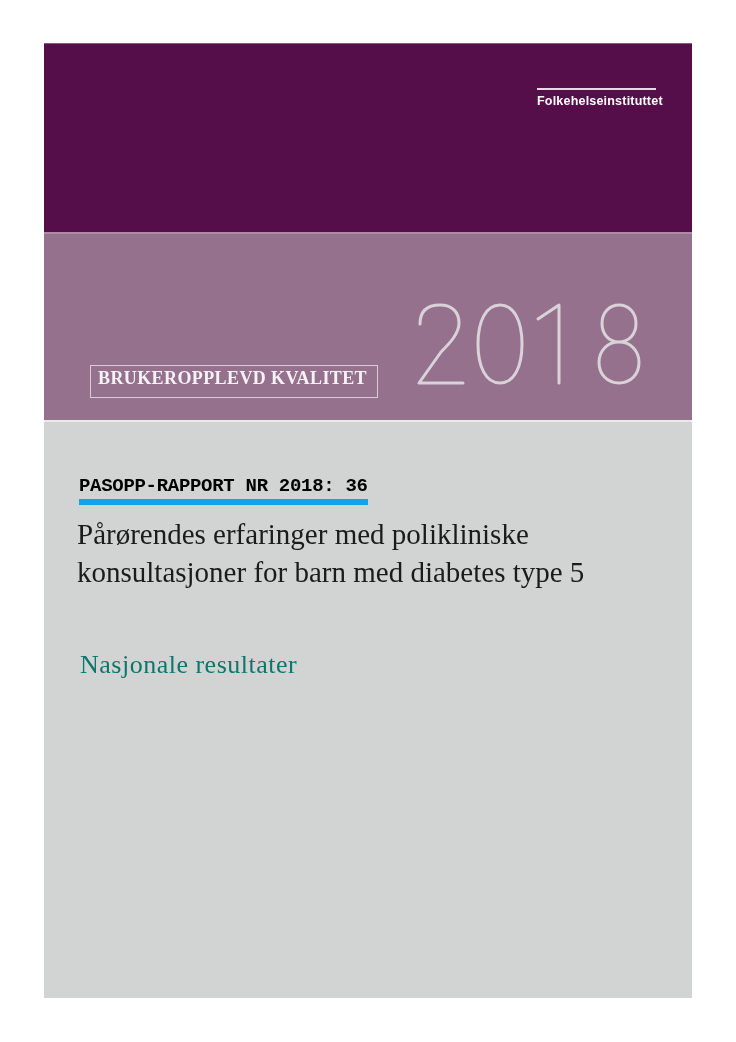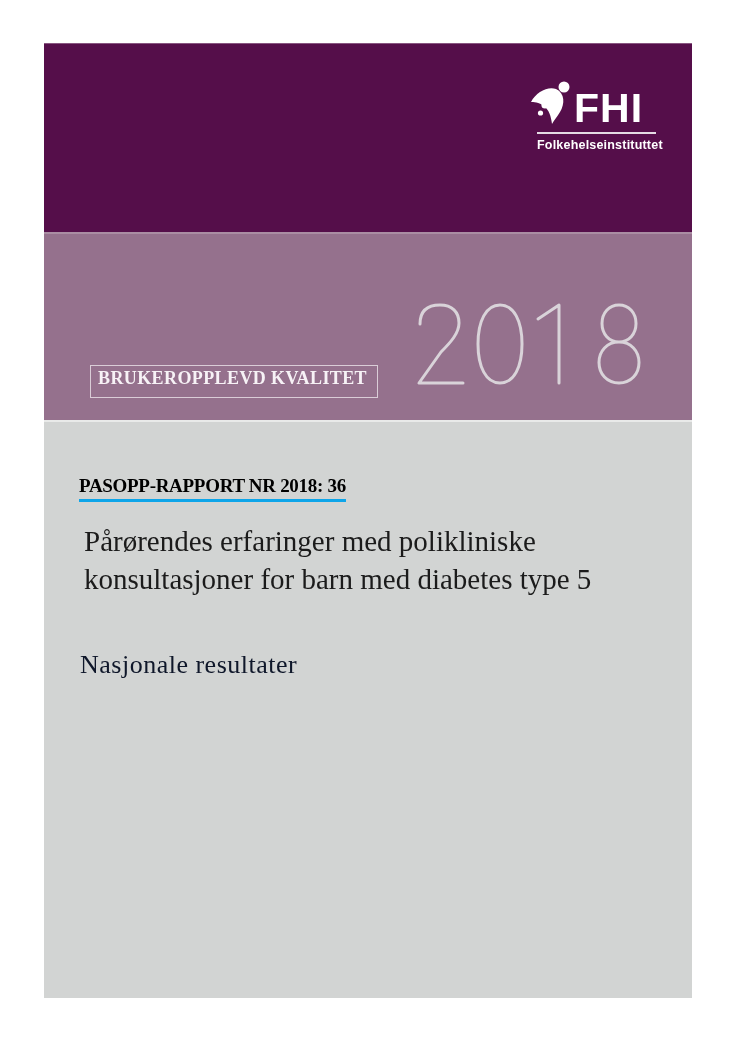--- a/index.html
+++ b/index.html
@@ -107,26 +107,26 @@
     letter-spacing: 0.4px;
     color: #f7f2f6;
     white-space: nowrap;
   }
 
   
   .series-label {
     position: absolute;
     left: 35px;
     top: 55px;
-    font-family: Liberation Serif, serif;
+    font-family: Liberation Mono, monospace;
     font-weight: bold;
     font-size: 19px;
     letter-spacing: -0.3px;
     color: #000000;
-    border-bottom: 3px solid #0ea5e9;
+    border-bottom: 6px solid #0ea5e9;
     padding-bottom: 2px;
     white-space: nowrap;
   }
   .report-title {
     position: absolute;
     left: 33px;
     top: 95px;
     width: 590px;
     font-family: "Liberation Serif", serif;
     font-size: 29px;
@@ -134,61 +134,52 @@
     color: #1b1b1b;
   }
   .report-title .line { display: block; white-space: nowrap; }
   .report-subtitle {
     position: absolute;
     left: 36px;
     top: 230px;
     font-family: "Liberation Serif", serif;
     font-size: 26px;
     letter-spacing: 0.5px;
-    color: #0f172a;
+    color: #0f766e;
     white-space: nowrap;
   }
 </style>
 </head>
 <body>
 
 <div class="page">
   <div class="content">
 
     <div class="band band-dark">
       <div class="fhi-logo">
-        <div class="fhi-top">
-          <svg class="fhi-mark" width="42" height="44" viewBox="0 0 42 44" xmlns="http://www.w3.org/2000/svg">
-            <path d="M3,22 C8,12 20,6 28,9 C37,13 37,24 32,32 C29,37 26,40 24,44 C23,36 21,30 16,26 C11,22 5,22 3,22 Z" fill="#ffffff"></path>
-            <circle cx="36" cy="7" r="5.5" fill="#ffffff"></circle>
-            <circle cx="17" cy="25" r="3.6" fill="#ffffff"></circle>
-            <circle cx="12.5" cy="33" r="2.6" fill="#ffffff"></circle>
-          </svg>
-          <span class="fhi-abbrev">FHI</span>
-        </div>
         <div class="fhi-rule"></div>
         <div class="fhi-name">Folkehelseinstituttet</div>
       </div>
     </div>
 
     <div class="band band-mauve">
       <svg class="year-svg" width="236" height="84" viewBox="0 0 236 84" xmlns="http://www.w3.org/2000/svg" aria-hidden="false">
           <path d="M6,22 C6,7 15,3 26,3 C38,3 45,10 45,21 C45,31 37,40 27,50 L5,81 L49,81" transform="translate(0,0)"></path>
           <path d="M27,3 C41,3 49,19 49,42 C49,65 41,81 27,81 C13,81 5,65 5,42 C5,19 13,3 27,3 Z" transform="translate(59,0)"></path>
           <path d="M6,17 L27,3 L27,81" transform="translate(118,0)"></path>
           <path d="M28,3 C38,3 45,11 45,21.5 C45,32 38,40 28,40 C18,40 11,32 11,21.5 C11,11 18,3 28,3 Z M28,40 C40,40 48,49 48,60.5 C48,72 40,81 28,81 C16,81 8,72 8,60.5 C8,49 16,40 28,40 Z" transform="translate(177,0)"></path>
         </svg>
       <div class="kvalitet-box">
         <span>BRUKEROPPLEVD KVALITET</span>
       </div>
     </div>
 
     <div class="band band-gray">
       <div class="series-label">PASOPP-RAPPORT NR 2018: 36</div>
-      <h1 class="report-title" style="margin:7px;font-weight:normal;">
+      <h1 class="report-title" style="margin:0;font-weight:normal;">
         <span class="line">Pårørendes erfaringer med polikliniske</span>
         <span class="line">konsultasjoner for barn med diabetes type 5</span>
       </h1>
       <div class="report-subtitle">Nasjonale resultater</div>
     </div>
 
   </div>
 </div>
 
 </body></html>

